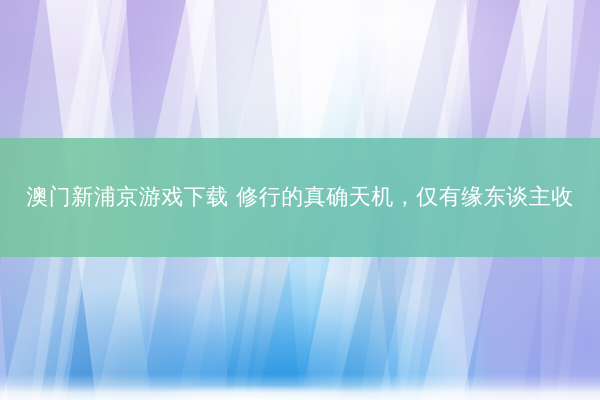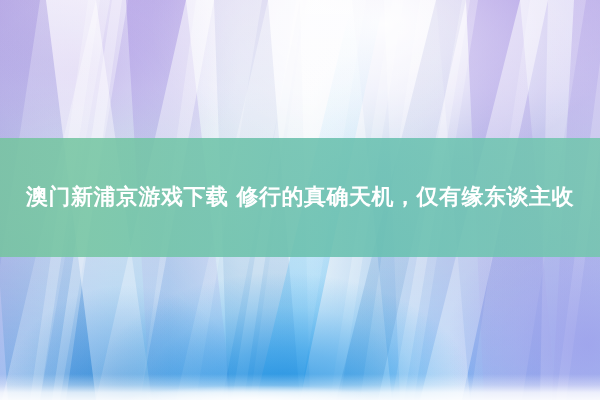--- a/index.html
+++ b/index.html
@@ -162,21 +162,21 @@
       rgba(116,198,174,0.87) 100%
     );
   }
 
   .caption-text {
     width: 560px;
     text-align: center;
     color: #ffffff;
     font-size: 22px;
     line-height: 37px;
-    font-weight: 700;
+    font-weight: 400;
     letter-spacing: 0.5px;
     font-family: "DejaVu Sans", "Liberation Sans", sans-serif;
     text-rendering: geometricPrecision;
   }
 </style>
 </head>
 <body>
 
 <div id="banner">
 

